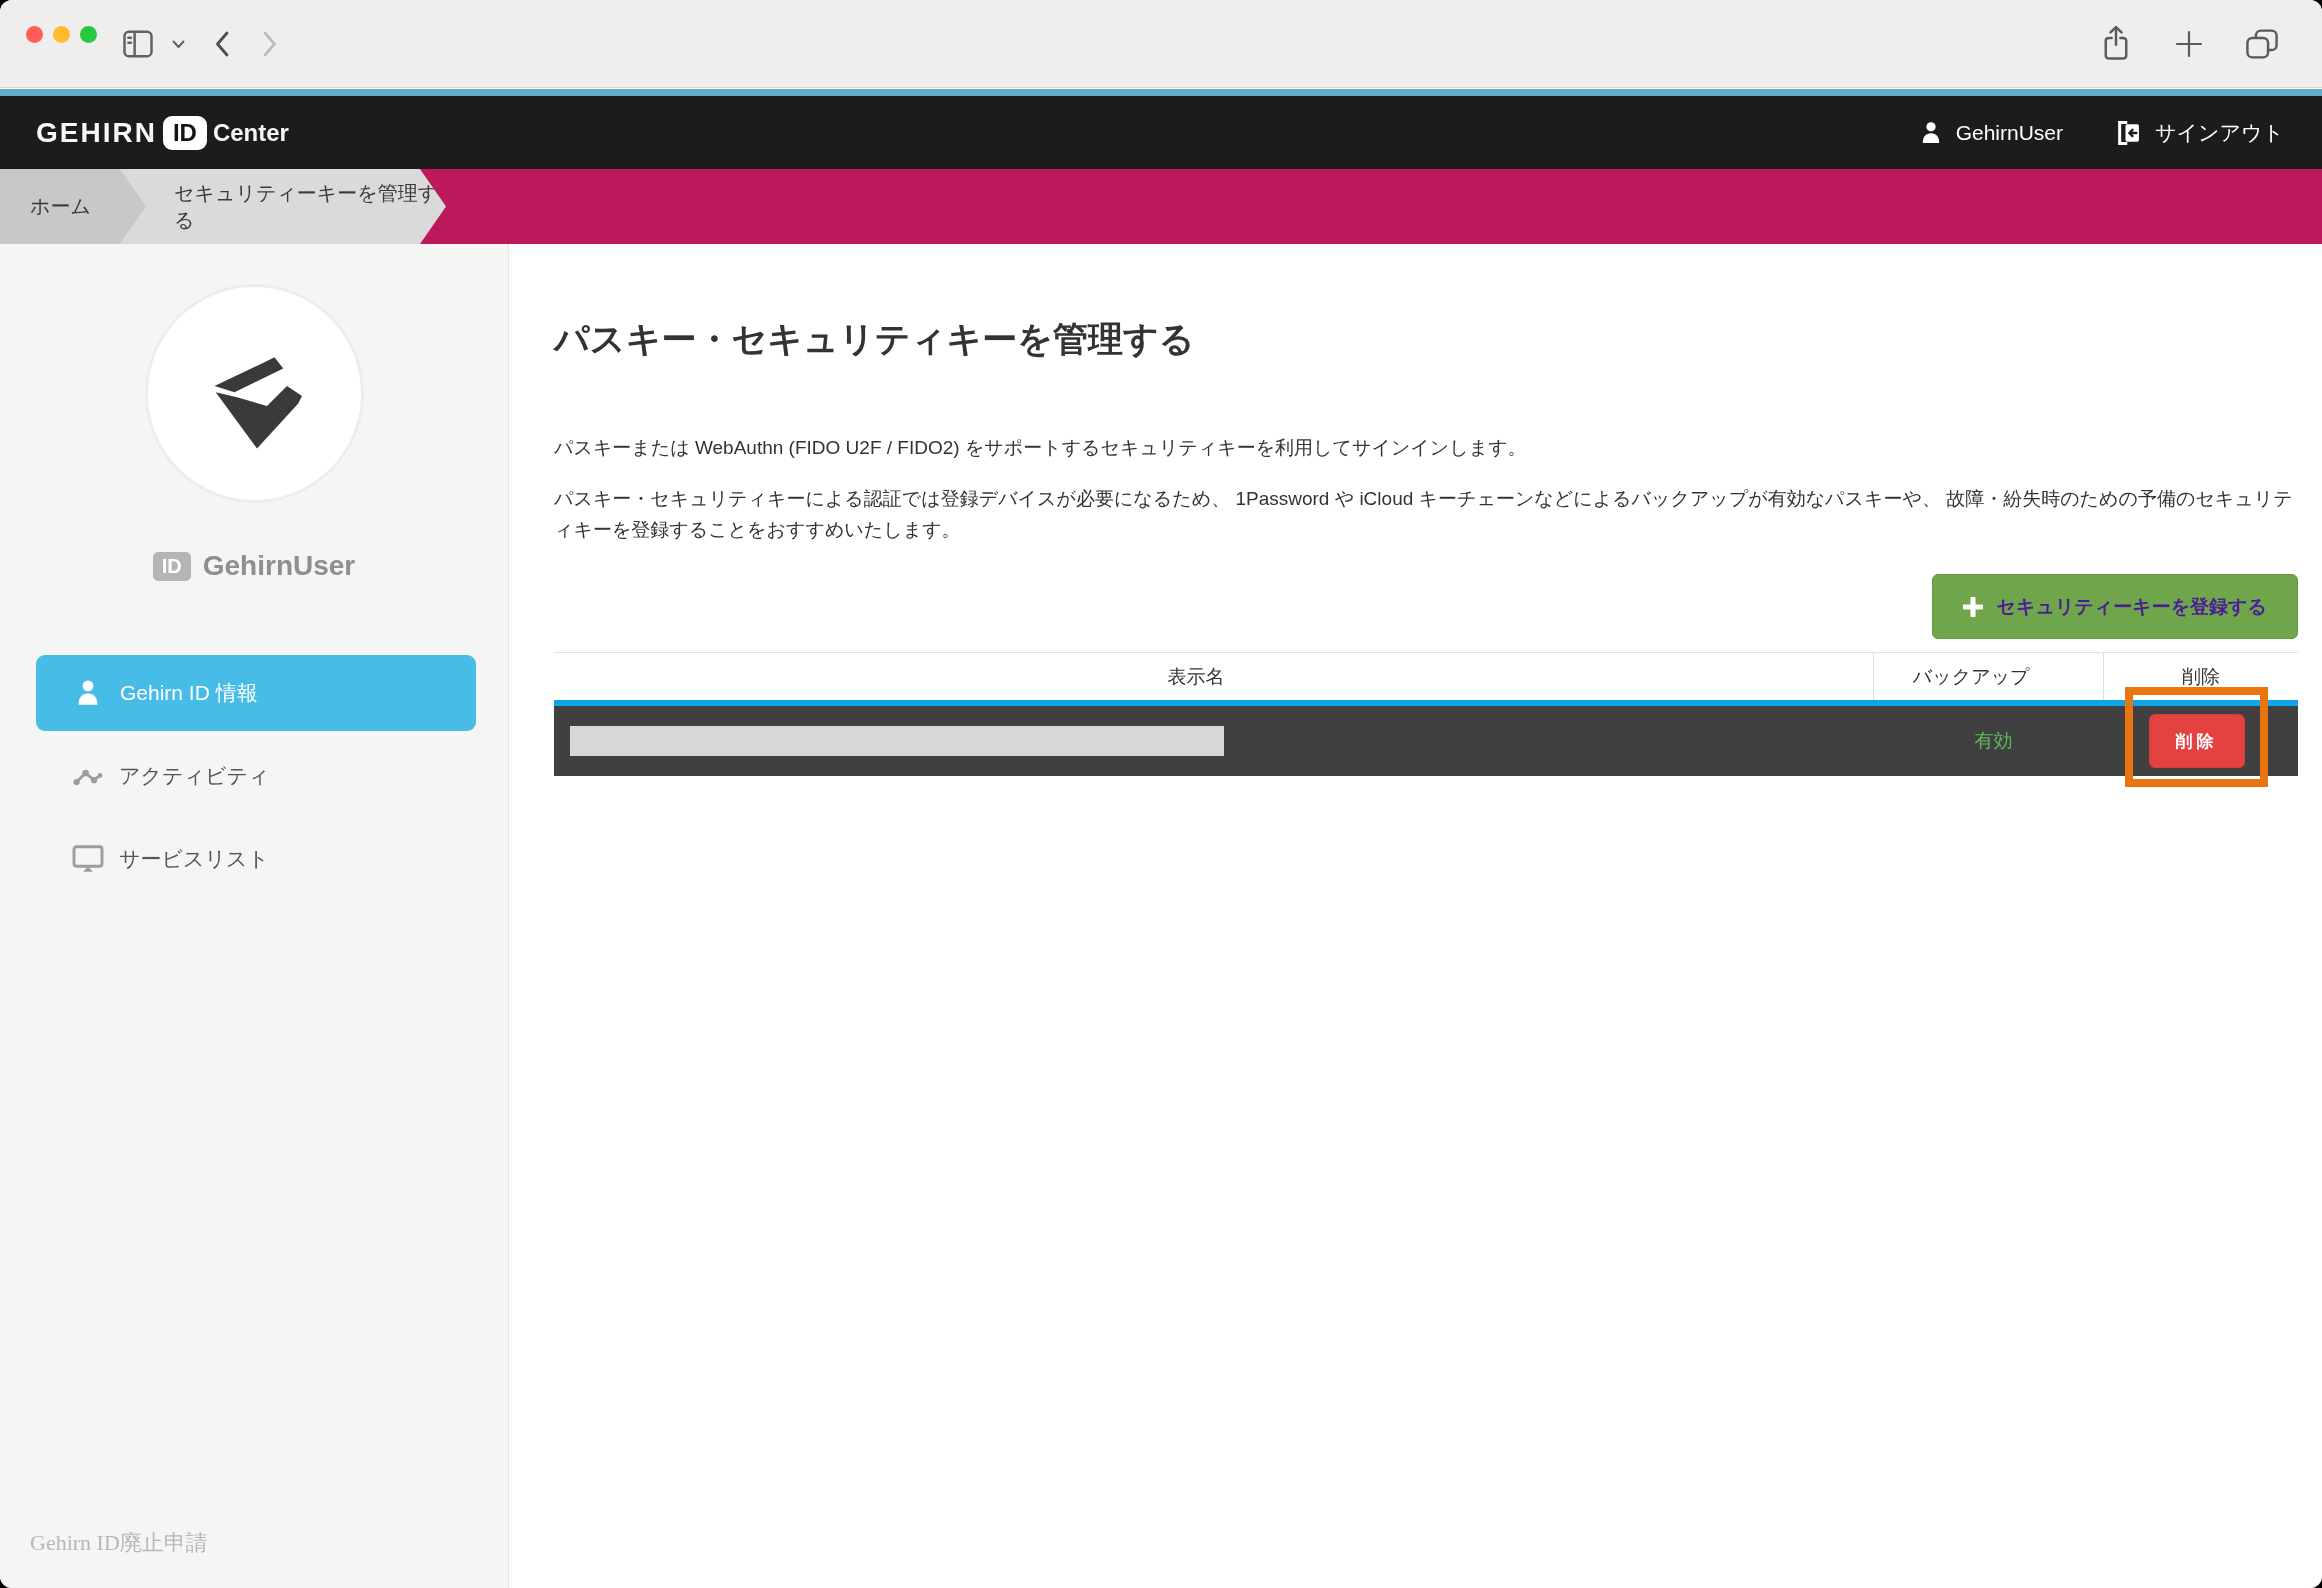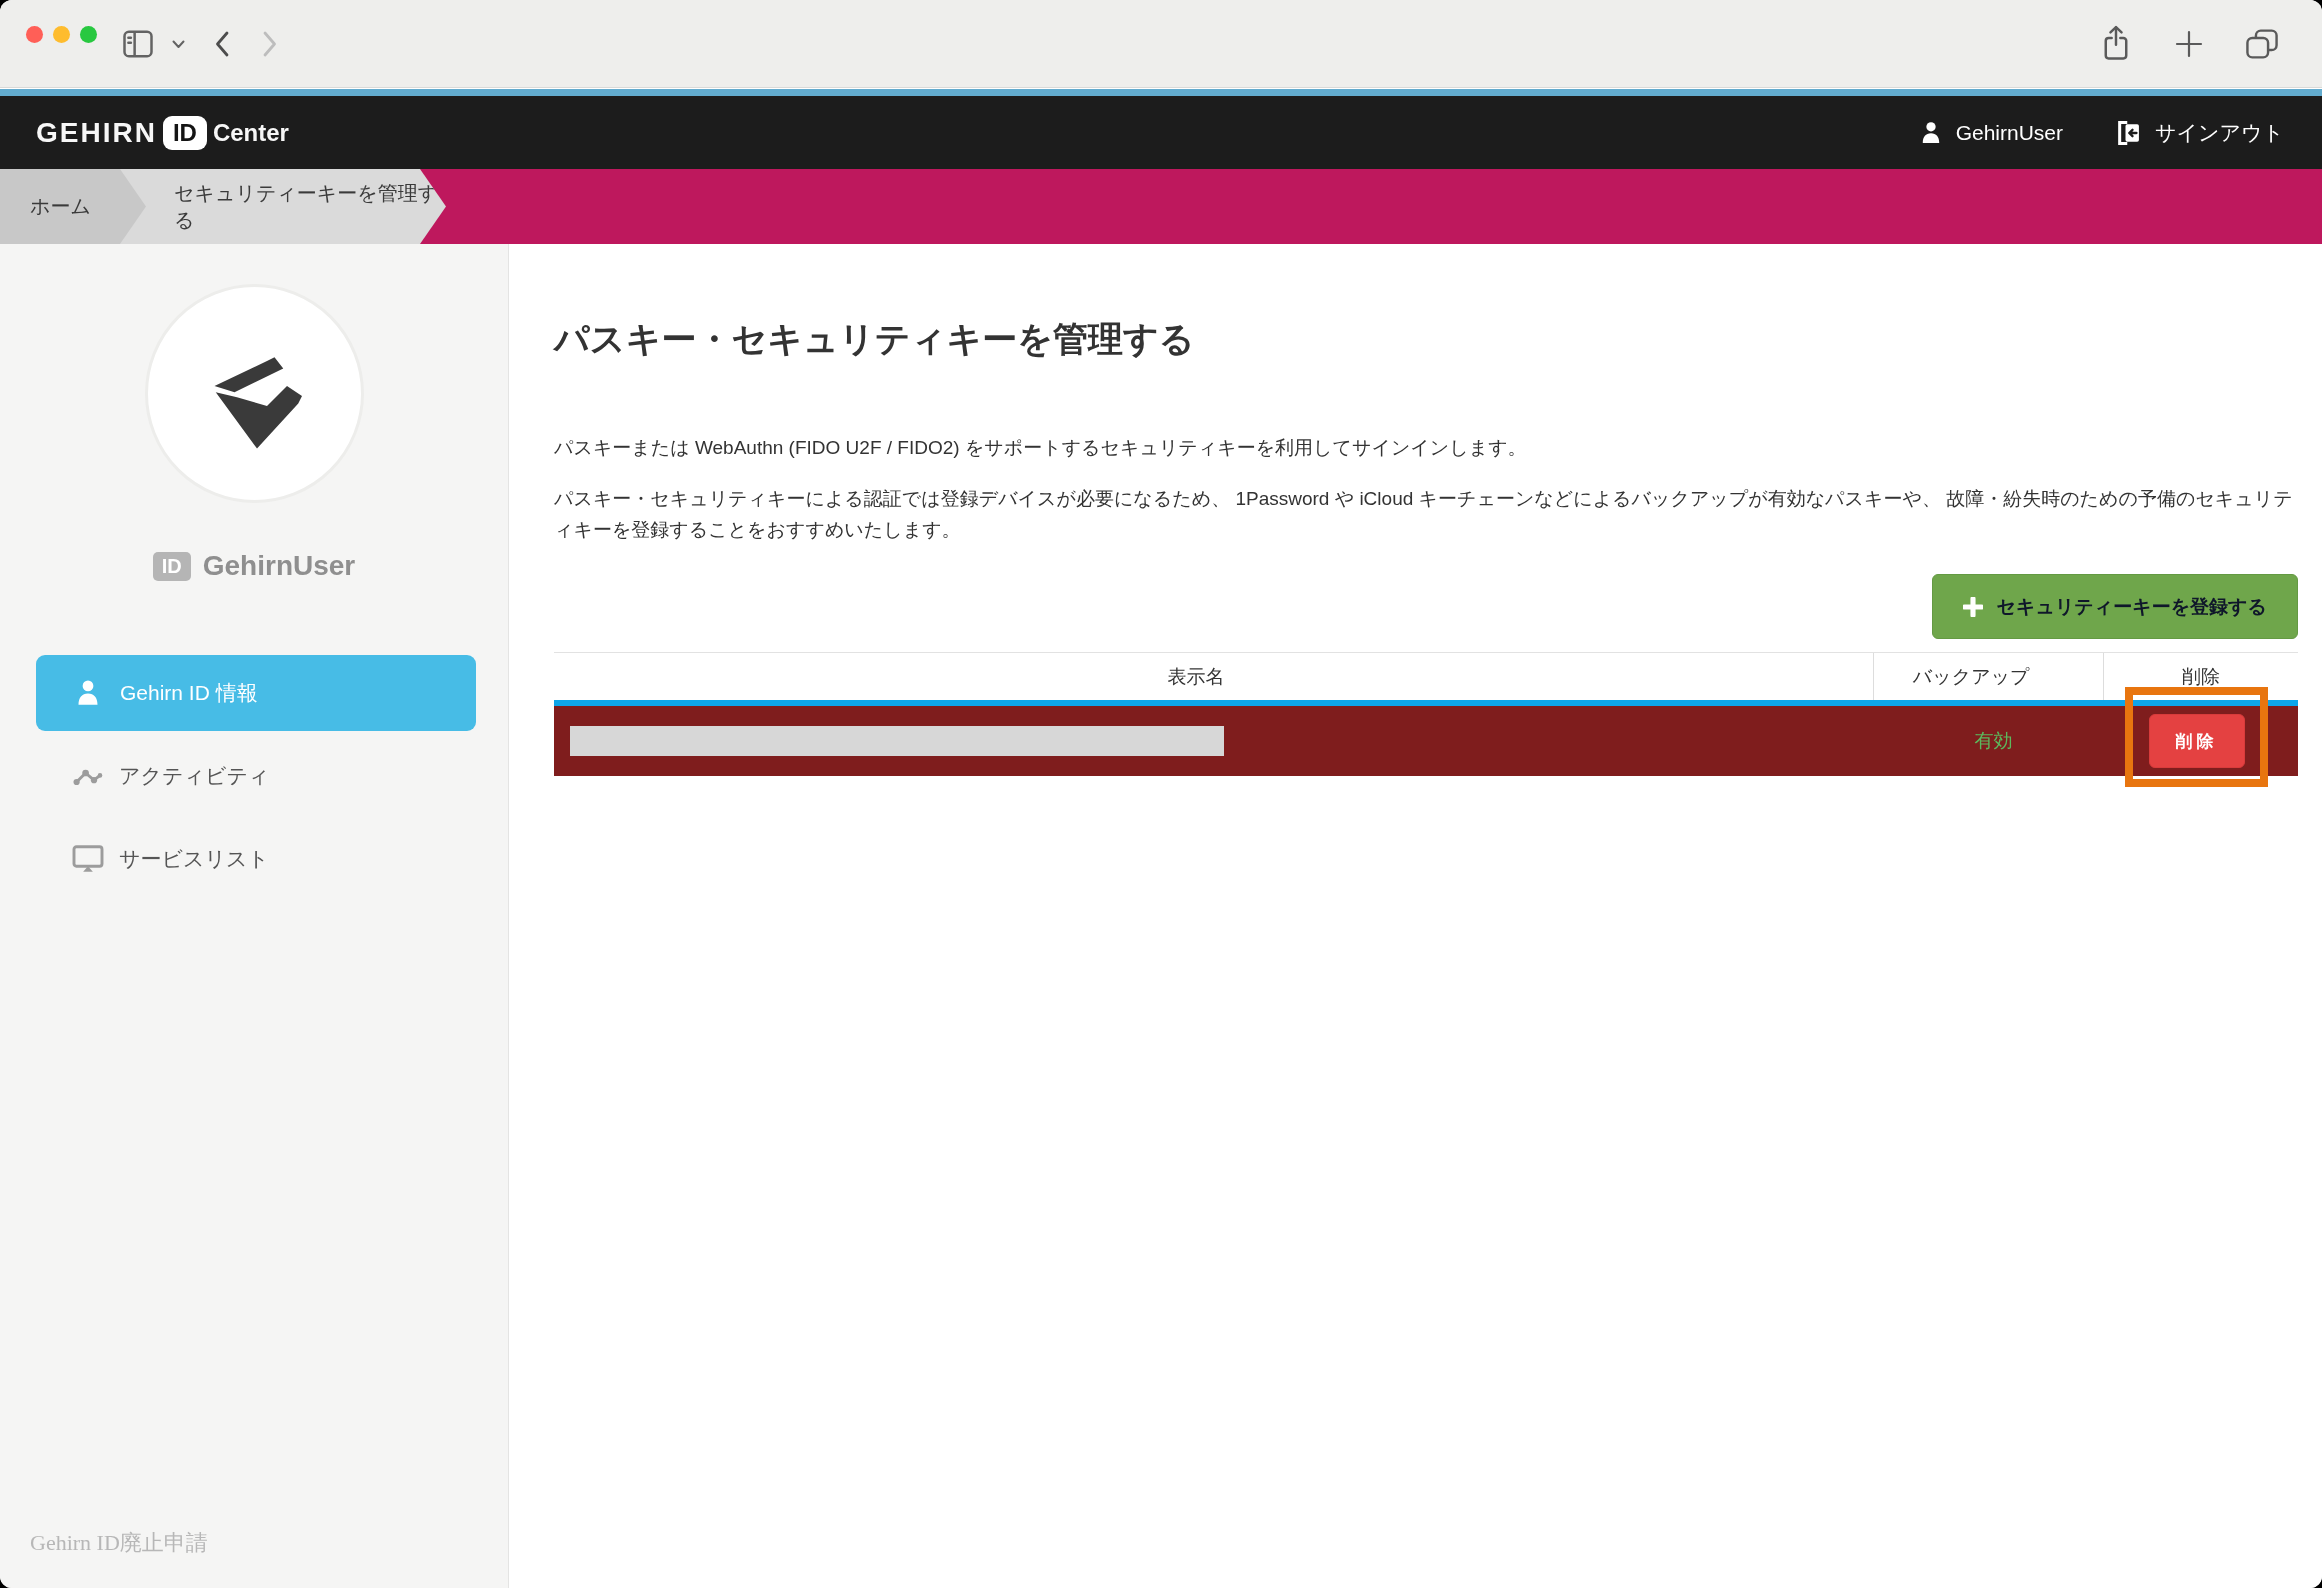--- a/index.html
+++ b/index.html
@@ -45,29 +45,29 @@
   .menu-item.active .mi-icon { left:34px; }
   .menu-item.active .mi-label { left:84px; color:#fff; }
   .sidebar-footer { position:absolute; left:30px; bottom:30px; font-size:22px; color:#b7b7b7; cursor:pointer;font-family:Liberation Serif, serif; }
 
   
   .main { position:absolute; left:509px; top:244px; width:1813px; height:1344px; background:#fff; padding:16px 24px 0 45px; }
   .page-title { margin-top:57px; font-size:35px; font-weight:700; color:#333; line-height:43px; }
   .intro { margin-top:72px; font-size:19px; color:#333; line-height:31px; }
   .note { margin-top:20px; font-size:19px; color:#333; line-height:31px; }
   .button-row { margin-top:29px; display:flex; justify-content:flex-end; }
-  .register-btn { display:flex; align-items:center; gap:14px; height:65px; padding:0 30px; background:#6fa64b; border:1px solid #649a43; border-radius:6px; color:#0f172a; font-size:19px; font-weight:700; font-family:inherit; cursor:pointer; }
+  .register-btn { display:flex; align-items:center; gap:14px; height:65px; padding:0 30px; background:#6fa64b; border:1px solid #649a43; border-radius:6px; color:#4c1d95; font-size:19px; font-weight:700; font-family:inherit; cursor:pointer; }
 
   .keys-table { margin-top:13px; width:1744px; }
   .thead { display:flex; height:54px; border-top:1px solid #e2e2e2; border-bottom:6px solid #0ea5e9;gap:35px; }
   .th { display:flex; align-items:center; justify-content:center; font-size:19px; color:#333; }
   .th-name { width:1338px; }
   .th-backup { width:203px; border-left:1px solid #ddd; }
   .th-delete { width:203px; border-left:1px solid #ddd; }
-  .trow { display:flex; height:70px; background:#7f1d1d; }
+  .trow { display:flex; height:70px; background:#404040; }
   .td { display:flex; align-items:center; }
   .td-name { width:1338px; }
   .td-backup { width:203px; justify-content:center; }
   .td-delete { width:203px; justify-content:center; position:relative; }
   .redacted-bar { margin-left:16px; width:654px; height:30px; background:#d7d7d7; }
   .status-ok { color:#5cb85c; font-size:19px; }
   .delete-btn { width:96px; height:54px; background:#e44141; border:1px solid #d83b3b; border-radius:6px; color:#fff; font-size:17px; font-weight:700; letter-spacing:4px; font-family:inherit; cursor:pointer; z-index:2; }
   .annotation-box { position:absolute; left:50%; margin-left:-72px; top:-19px; width:143px; height:100px; border:8px solid #e8750f; z-index:3; pointer-events:none; }
 </style>
 </head>

